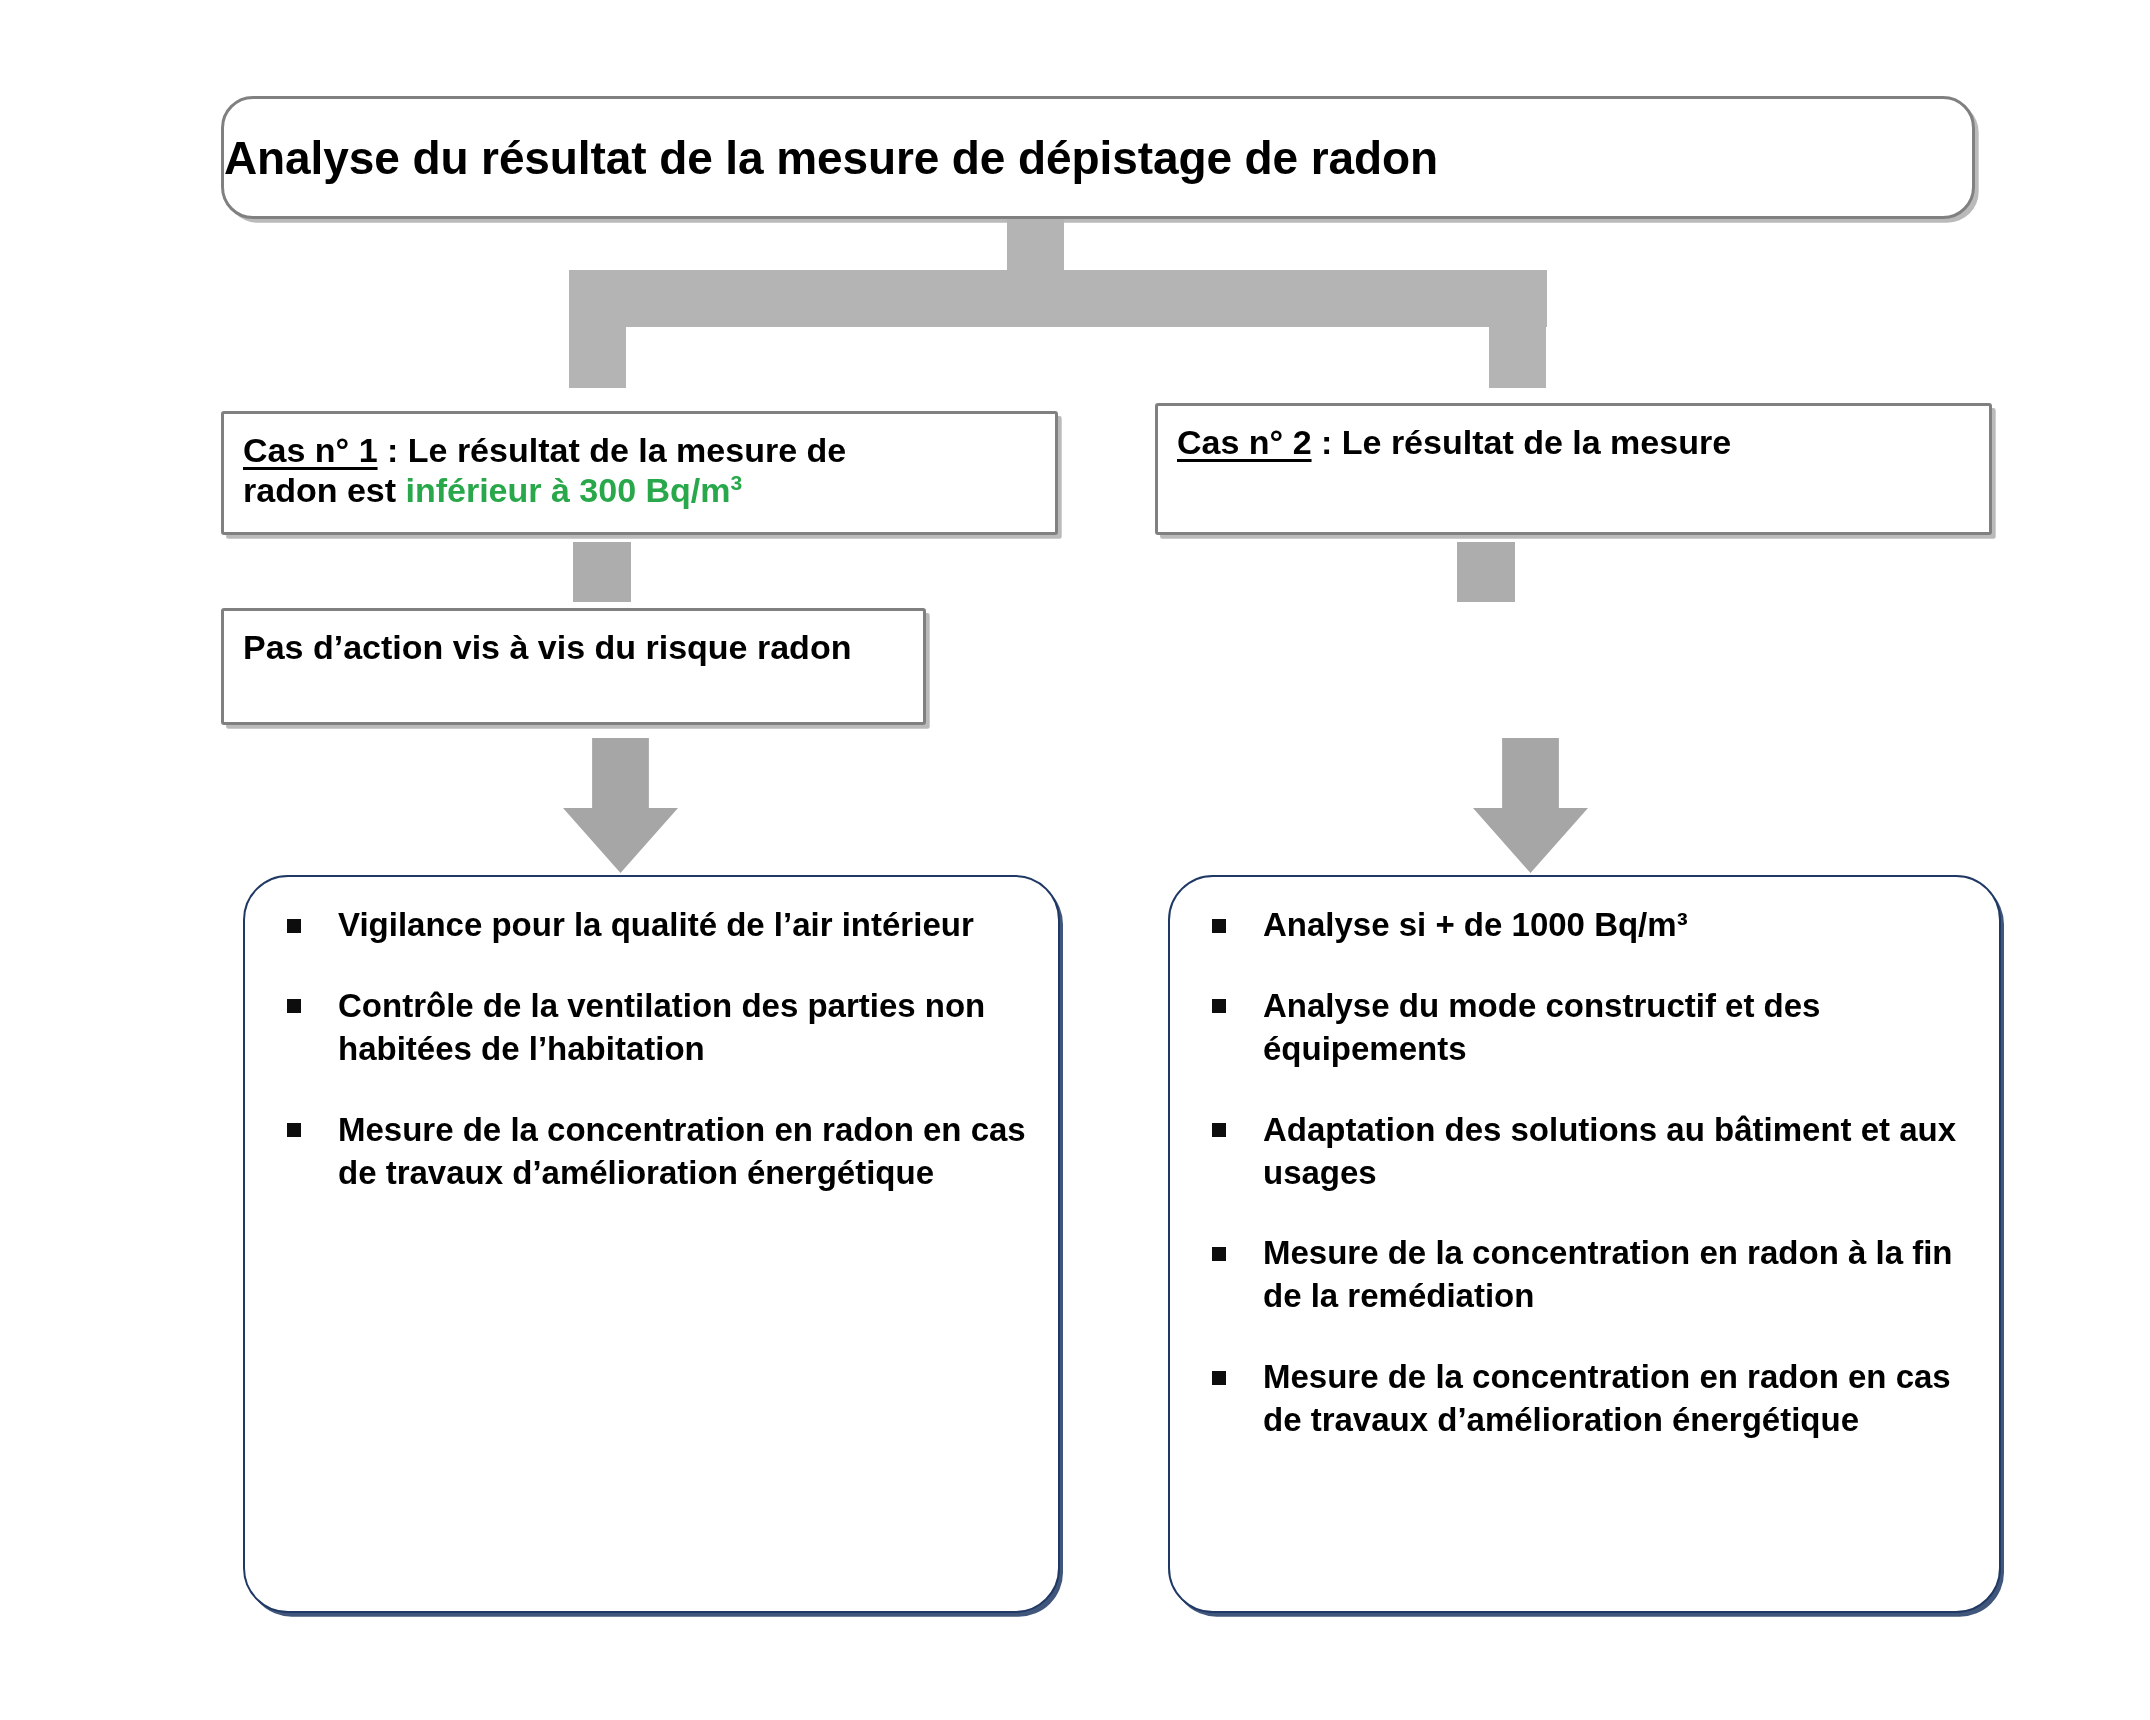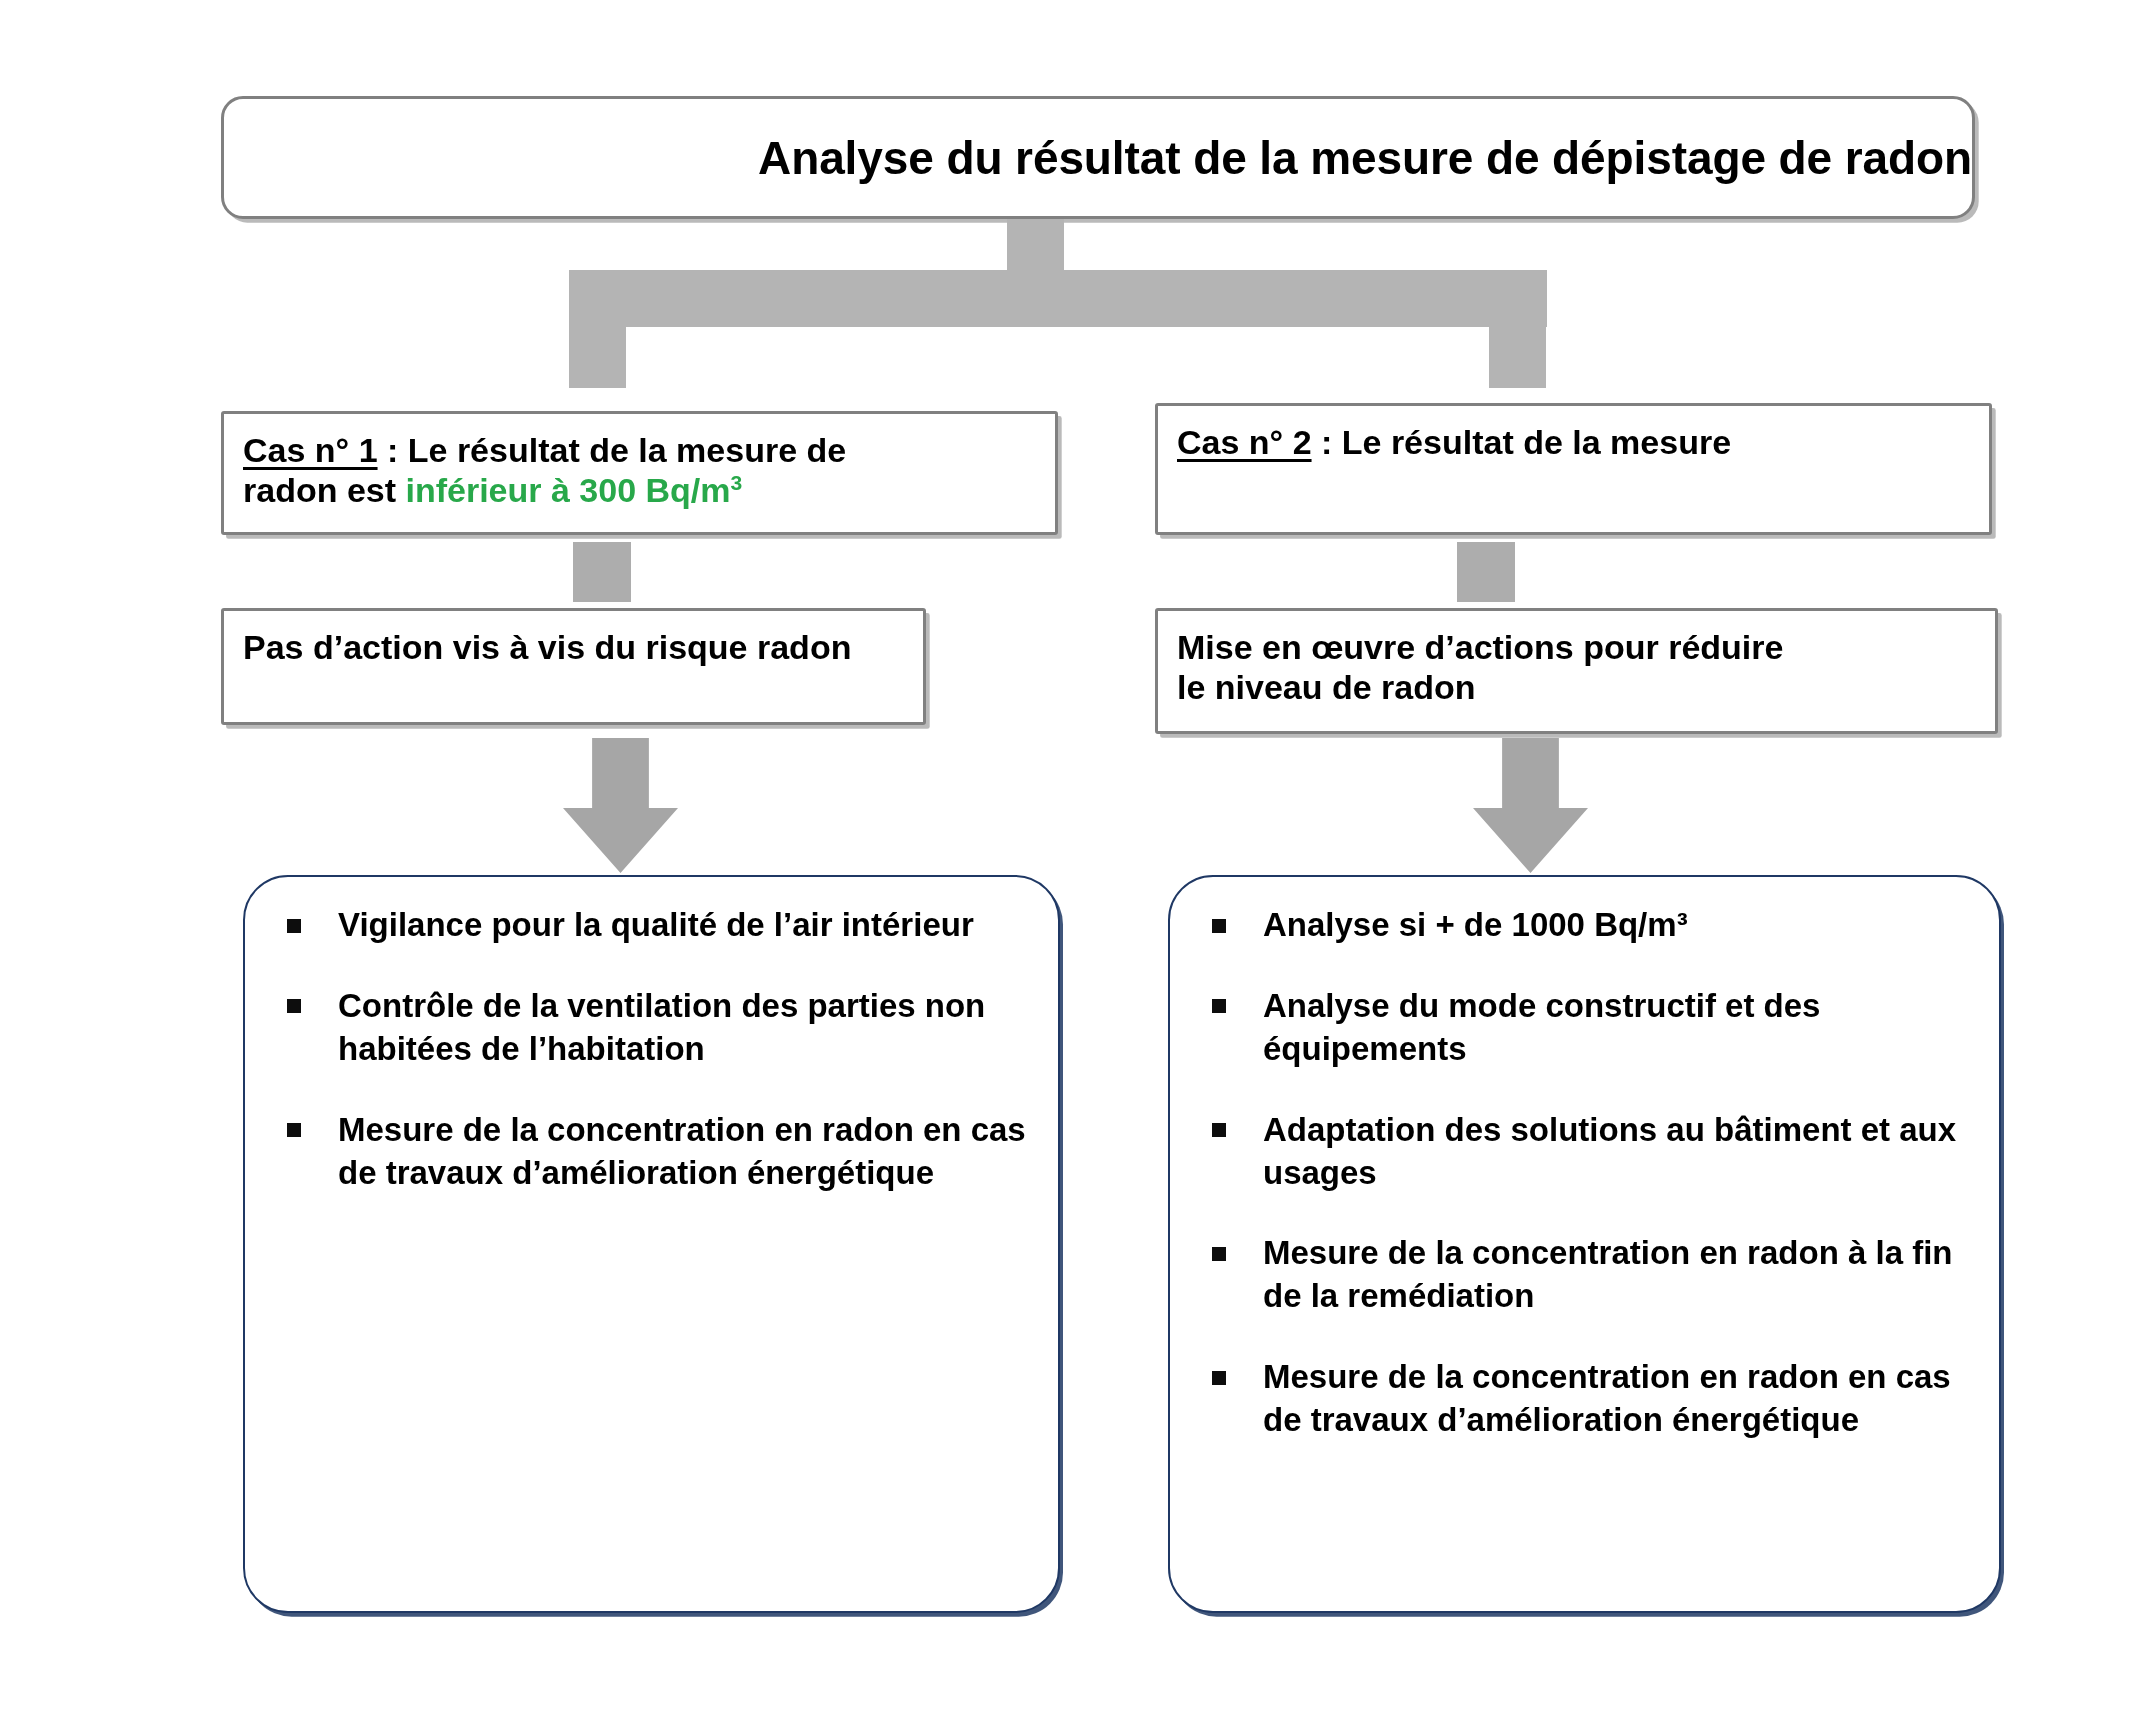--- a/index.html
+++ b/index.html
@@ -24,26 +24,26 @@
 
   
   .title-box {
     position: absolute;
     left: 221px;
     top: 96px;
     width: 1754px;
     height: 123px;
     box-sizing: border-box;
     border: 3.7px solid #808080;
-    border-radius: 22px;
+    border-radius: 32px;
     background: #ffffff;
     box-shadow: 4.4px 4.4px 0 -0.7px rgba(130,130,130,0.55);
     display: flex;
     align-items: center;
-    justify-content: flex-end;
+    justify-content: flex-start;
   }
   .title-text {
     font-size: 46px;
     font-weight: bold;
     color: #000000;
     letter-spacing: -0.1px;
     white-space: nowrap;
   }
 
   
@@ -198,24 +198,20 @@
     <div class="line"><span class="u-label">Cas n° 2</span><span> : Le résultat de la mesure</span></div>
   </div>
 
   <div class="stub stub-left"></div>
   <div class="stub stub-right"></div>
 
   <div class="grey-box action-left">
     <div class="line">Pas d’action vis à vis du risque radon</div>
   </div>
 
-  <div class="grey-box action-right">
-    <div class="line">Mise en œuvre d’actions pour réduire</div>
-    <div class="line">le niveau de radon</div>
-  </div>
 
   <div class="block-arrow arrow-left">
     <svg viewBox="0 0 158 185" preserveAspectRatio="none">
       <polygon points="40,0 118,0 118,96 158,96 79,185 0,96 40,96" fill="#A6A6A6"></polygon>
     </svg>
   </div>
   <div class="block-arrow arrow-right">
     <svg viewBox="0 0 158 185" preserveAspectRatio="none">
       <polygon points="40,0 118,0 118,96 158,96 79,185 0,96 40,96" fill="#A6A6A6"></polygon>
     </svg>

